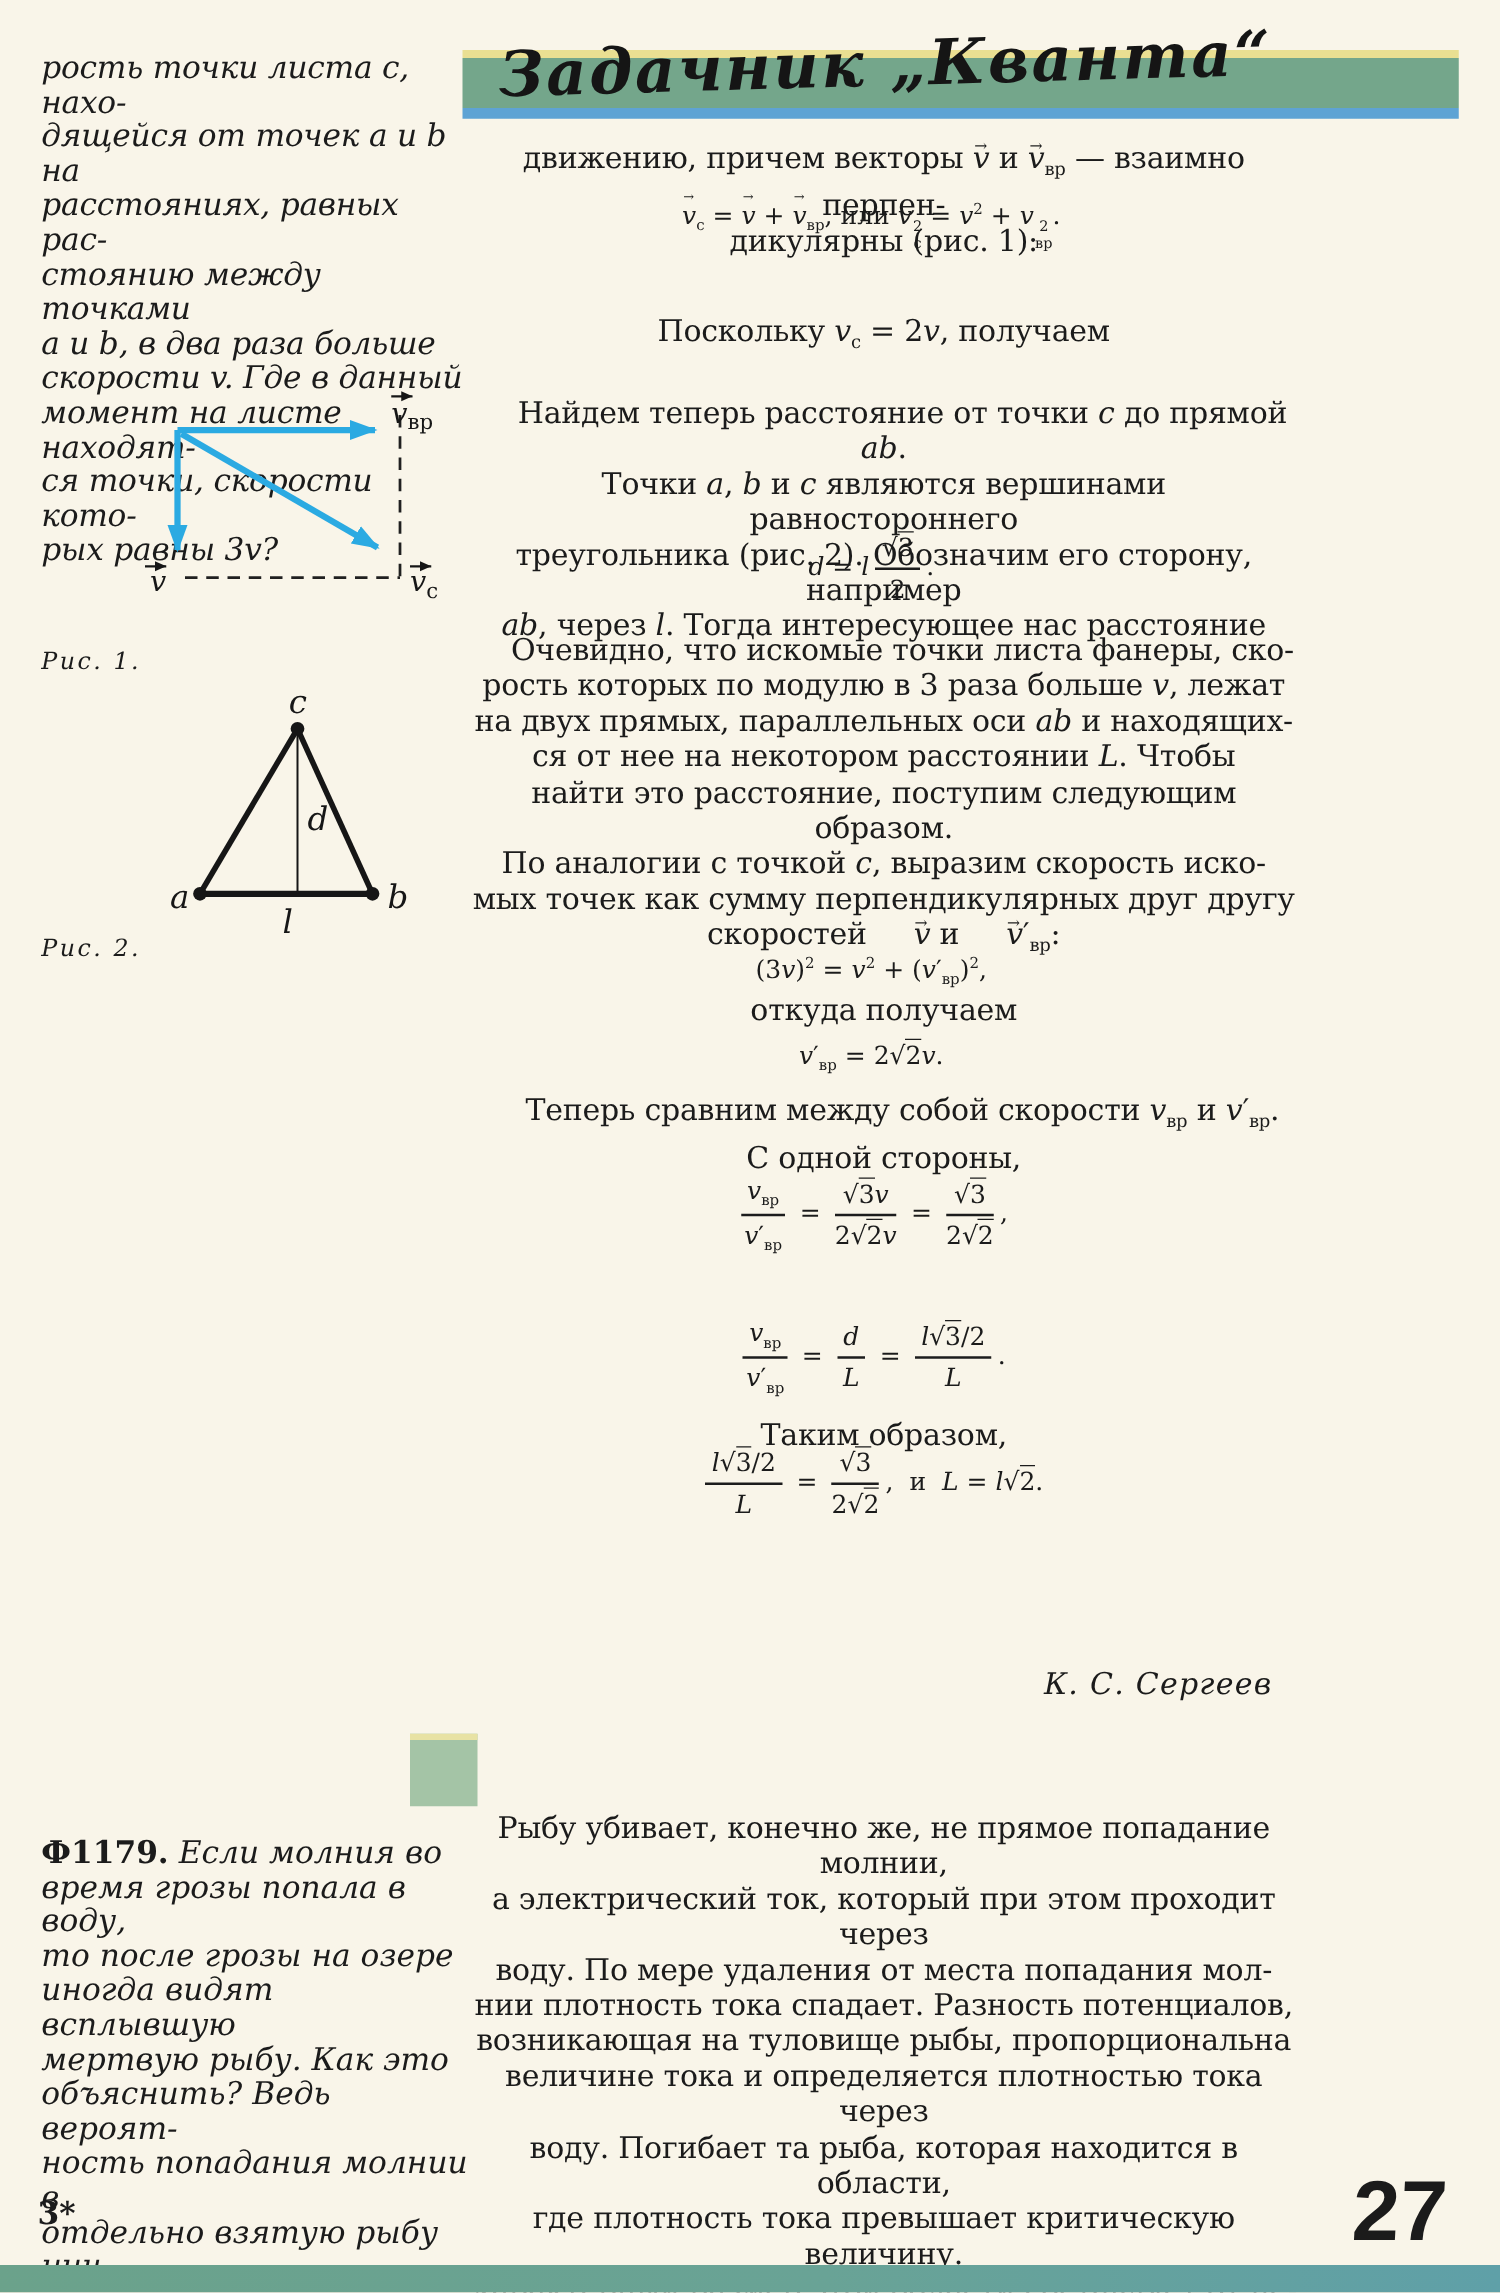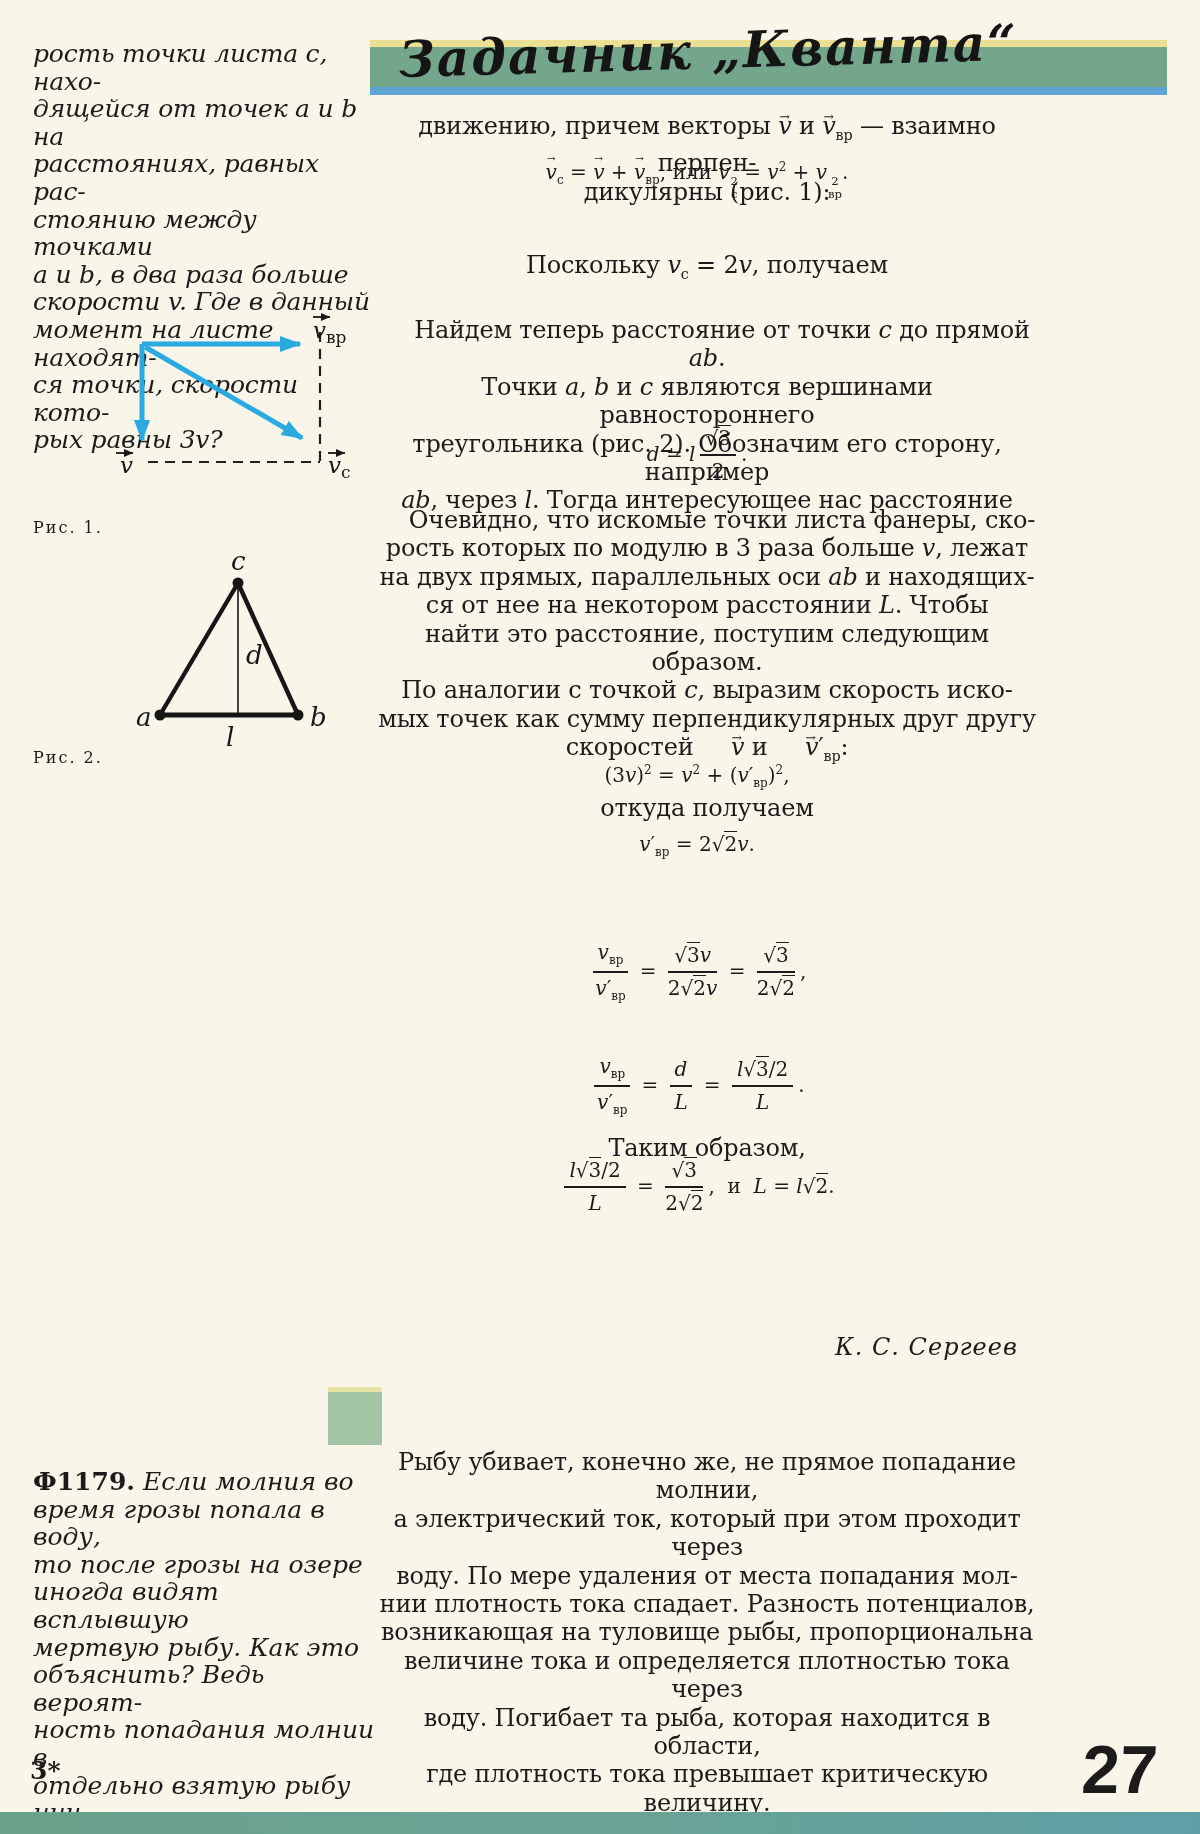--- a/index.html
+++ b/index.html
@@ -49,21 +49,21 @@
   sub { font-size:0.6em; }
   sup { font-size:0.6em; }
   .ss { display:inline-flex; flex-direction:column; align-items:center; vertical-align:-0.55em; font-size:0.58em; line-height:1.05; margin-left:1px; }
   .fr { display:inline-block; vertical-align:middle; text-align:center; margin:0 5px; line-height:1.25; }
   .fr .nu { display:block; padding:0 5px 3px; border-bottom:2px solid #1c1c1c; }
   .fr .de { display:block; padding-top:3px; }
   .ov { border-top:1.7px solid #1c1c1c; }
   .vec { position:relative; display:inline-block; font-style:italic; }
   .vec::after { content:"\2192"; position:absolute; left:48%; transform:translateX(-50%); top:-0.75em; font-size:0.52em; font-style:normal; }
 
-  .fig-caption { left:33px; font-size:16px; letter-spacing:2px; }
+  .fig-caption { left:33px; font-style:italic; font-size:19px; letter-spacing:2px; }
 
   
   .problem {
     left:33px; top:1468px; width:345px;
     font-size:25px; line-height:27.6px;
   }
   .plabel { font-style:normal; font-weight:bold; }
   .pit { font-style:italic; }
 
   .answer { top:1448px; }
@@ -147,20 +147,21 @@
         <span>2</span>
         <span>вр</span>
       </span>.</div>
   <div class="abs body-txt" style="top:238px;margin-top:13px;">Поскольку <i>v</i><sub>c</sub> = 2<i>v</i>, получаем</div>
   <div class="abs body-txt ind" style="top:316px;">Найдем теперь расстояние от точки <i>c</i> до прямой <i>ab</i>.<br>Точки <i>a</i>, <i>b</i> и <i>c</i> являются вершинами равностороннего<br>треугольника (рис. 2). Обозначим его сторону, например<br><i>ab</i>, через <i>l</i>. Тогда интересующее нас расстояние</div>
   <div class="abs formula" style="top:426px;"><i>d</i> = <i>l</i><span class="fr"><span class="nu">√<span class="ov">3</span></span><span class="de">2</span></span>.</div>
   <div class="abs body-txt ind" style="top:506px;">Очевидно, что искомые точки листа фанеры, ско-<br>рость которых по модулю в 3 раза больше <i>v</i>, лежат<br>на двух прямых, параллельных оси <i>ab</i> и находящих-<br>ся от нее на некотором расстоянии <i>L</i>. Чтобы<br>найти это расстояние, поступим следующим образом.<br>По аналогии с точкой <i>c</i>, выразим скорость иско-<br>мых точек как сумму перпендикулярных друг другу<br>скоростей <span class="vec">v</span> и <span class="vec">v</span>′<sub>вр</sub>:</div>
   <div class="abs formula" style="top:763px;">(3<i>v</i>)<sup>2</sup> = <i>v</i><sup>2</sup> + (<i>v</i>′<sub>вр</sub>)<sup>2</sup>,</div>
   <div class="abs body-txt" style="top:794px;">откуда получаем</div>
   <div class="abs formula" style="top:832px;"><i>v</i>′<sub>вр</sub> = 2√<span class="ov">2</span><i>v</i>.</div>
+  <div class="abs body-txt ind" style="top:874px;">Теперь сравним между собой скорости <i>v</i><sub>вр</sub> и <i>v</i>′<sub>вр</sub>.<br>С одной стороны,</div>
   <div class="abs formula" style="top:940px;"><span class="fr"><span class="nu"><i>v</i><sub>вр</sub></span><span class="de"><i>v</i>′<sub>вр</sub></span></span> = <span class="fr"><span class="nu">√<span class="ov">3</span><i>v</i></span><span class="de">2√<span class="ov">2</span><i>v</i></span></span> = <span class="fr"><span class="nu">√<span class="ov">3</span></span><span class="de">2√<span class="ov">2</span></span></span>,</div>
   <div class="abs formula" style="top:1054px;"><span class="fr"><span class="nu"><i>v</i><sub>вр</sub></span><span class="de"><i>v</i>′<sub>вр</sub></span></span> = <span class="fr"><span class="nu"><i>d</i></span><span class="de"><i>L</i></span></span> = <span class="fr"><span class="nu"><i>l</i>√<span class="ov">3</span>/2</span><span class="de"><i>L</i></span></span>.</div>
   <div class="abs body-txt" style="top:1134px;">Таким образом,</div>
   <div class="abs formula" style="top:1158px;"><span class="fr"><span class="nu"><i>l</i>√<span class="ov">3</span>/2</span><span class="de"><i>L</i></span></span> = <span class="fr"><span class="nu">√<span class="ov">3</span></span><span class="de">2√<span class="ov">2</span></span></span>,&nbsp; и&nbsp; <i>L</i> = <i>l</i>√<span class="ov">2</span>.</div>
   <div class="abs author" style="top:1333px;">К. С. Сергеев</div>
 
   <div class="abs color-square"></div>
 
   <div class="abs problem"><b class="plabel">Ф1179.</b> <span class="pit">Если молния во<br>время грозы попала в воду,<br>то после грозы на озере<br>иногда видят всплывшую<br>мертвую рыбу. Как это<br>объяснить? Ведь вероят-<br>ность попадания молнии в<br>отдельно взятую рыбу нич-<br>тожно мала.</span></div>
 

